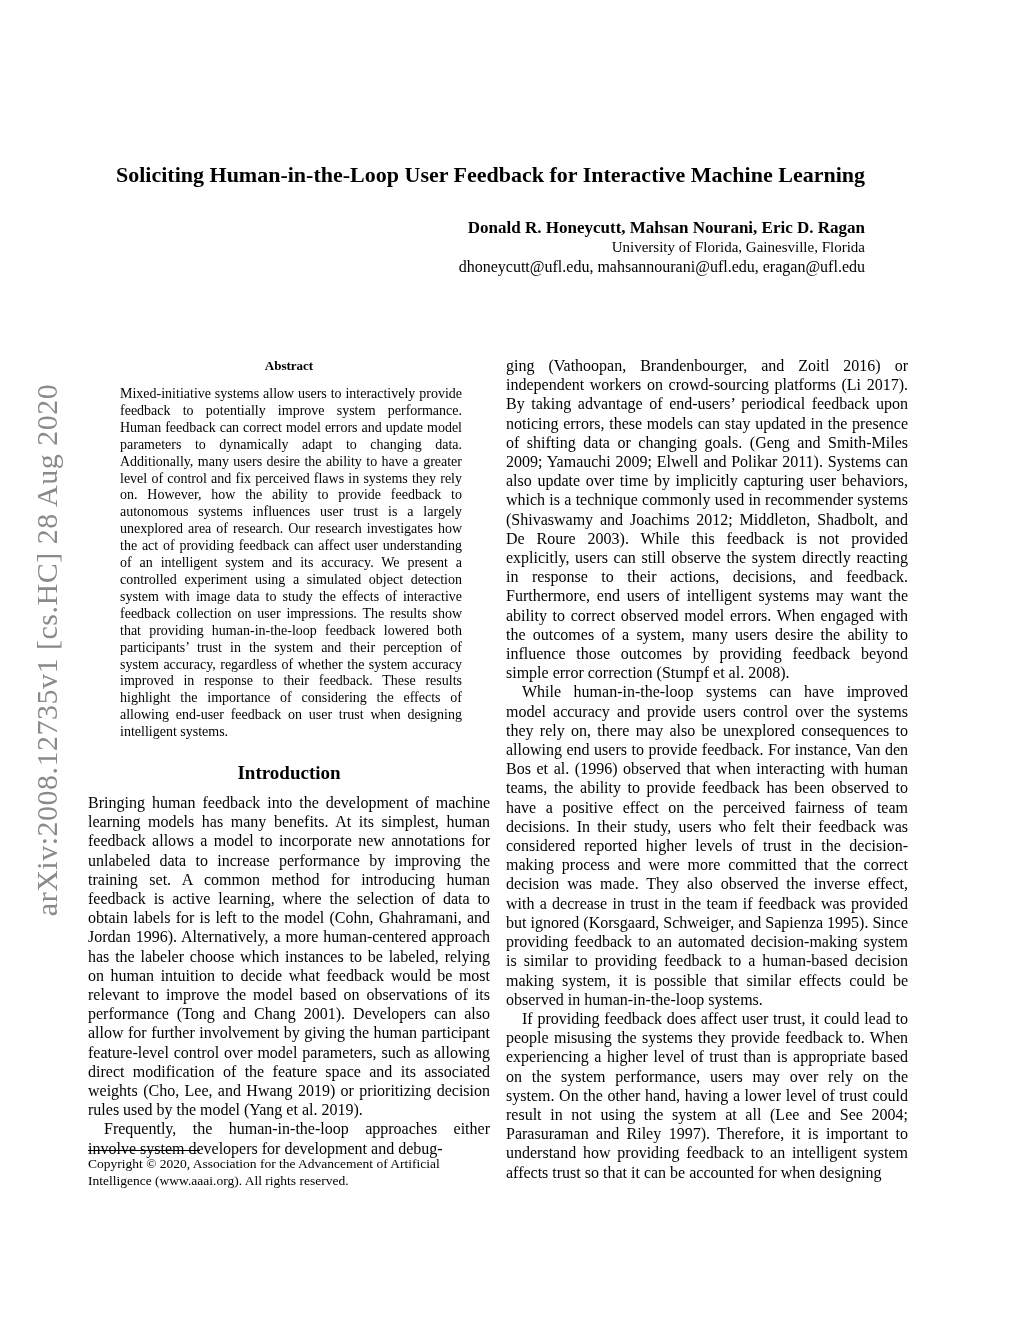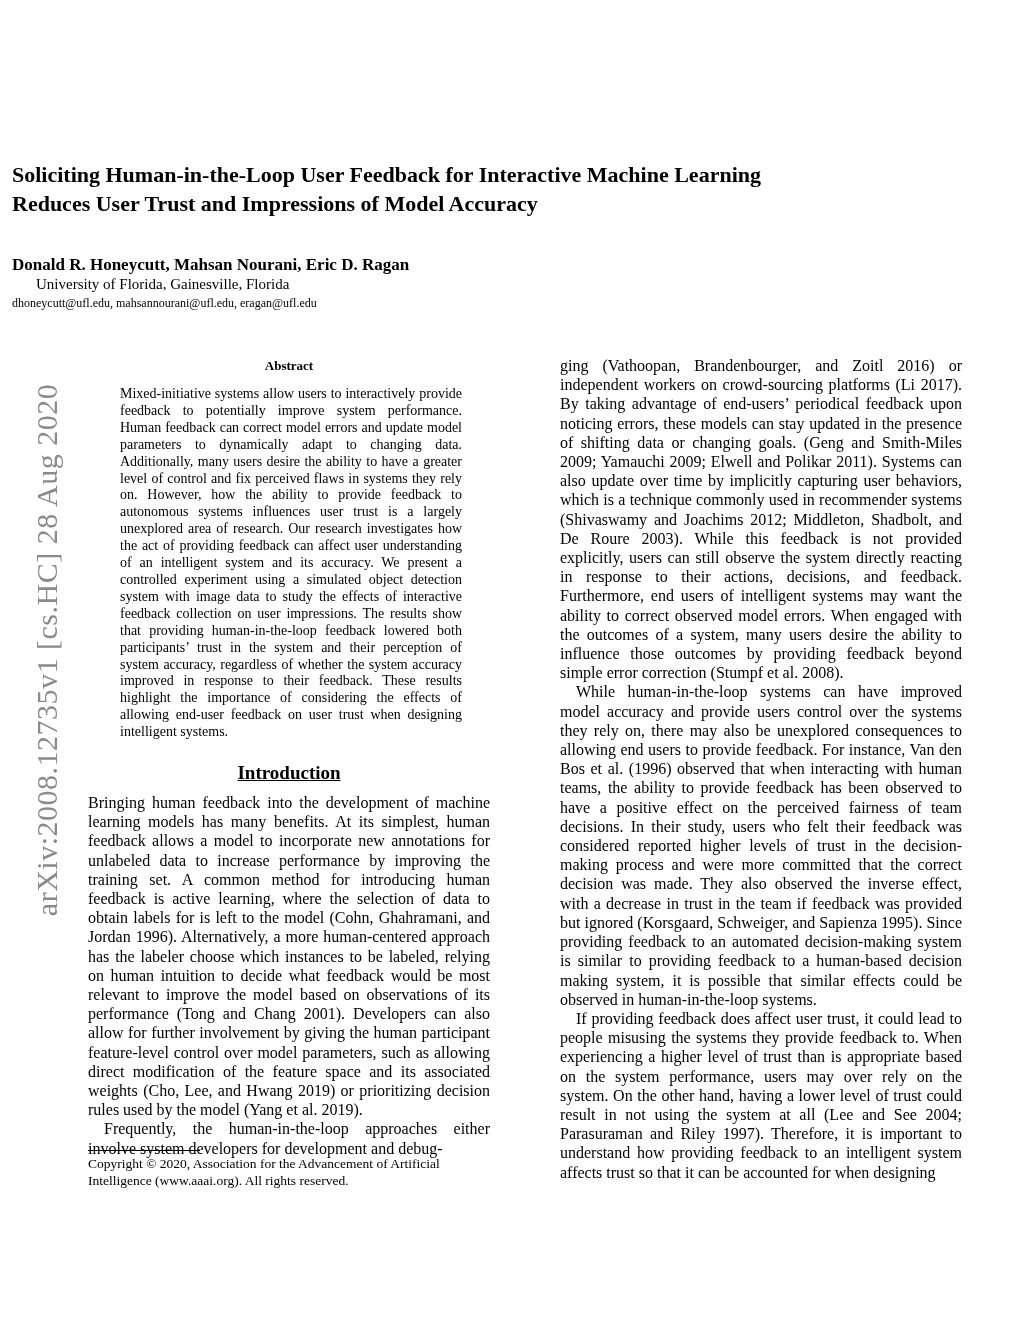--- a/index.html
+++ b/index.html
@@ -30,56 +30,56 @@
     white-space: nowrap;
     font-size: 30px;
     letter-spacing: 0.5px;
     color: #8a8a8a;
   }
 
   
   .header {
     position: absolute;
     top: 160px;
-    left: 12px;
+    left: 4px;
     width: 861px;
-    text-align: left;
+    text-align: right;
   }
   .title-line {
     display: block;
     font-size: 22px;
     font-weight: bold;
     line-height: 29px;
   }
   .authors {
-    margin-top: 36px;
+    margin-top: 28px;
     font-size: 17px;
     font-weight: bold;
     line-height: 21px;
   }
   .affiliation {
     font-size: 15px;
     line-height: 19px;
     margin-left: 24px;
   }
   .emails {
-    font-size: 12px;
+    font-size: 16px;
     line-height: 19px;
   }
 
   
   .col-left {
     position: absolute;
     left: 88px;
     top: 358px;
     width: 402px;
   }
   .col-right {
     position: absolute;
-    left: 560px;
+    left: 506px;
     top: 356px;
     width: 402px;
   }
 
   .abstract-heading {
     text-align: center;
     font-weight: bold;
     font-size: 13px;
     margin: 0 0 11px 0;
   }
@@ -89,21 +89,20 @@
     text-align: justify;
     margin: 12px;
     padding: 0 16px 0 20px;
   }
 
   .section-heading {
     text-align: center;
     font-weight: bold;
     font-size: 19px;
     margin: 21px 0 9px 0;
-    text-decoration: underline;
   }
   .body-par {
     font-size: 16px;
     line-height: 19.2px;
     text-align: justify;
     margin: 0;
   }
   .indent {
     text-indent: 16px;
   }
@@ -132,21 +131,20 @@
 </head>
 <body>
 
 <div class="page">
 
   <div class="arxiv-watermark">arXiv:2008.12735v1  [cs.HC]  28 Aug 2020</div>
 
   <div class="header">
     <h1 style="margin:0; font-size:inherit; font-weight:normal;">
       <span class="title-line">Soliciting Human-in-the-Loop User Feedback for Interactive Machine Learning</span>
-      <span class="title-line">Reduces User Trust and Impressions of Model Accuracy</span>
     </h1>
     <div class="authors">Donald R. Honeycutt, Mahsan Nourani, Eric D. Ragan</div>
     <div class="affiliation">University of Florida, Gainesville, Florida</div>
     <div class="emails">dhoneycutt@ufl.edu, mahsannourani@ufl.edu, eragan@ufl.edu</div>
   </div>
 
   <div class="col-left">
     <section>
       <h2 class="abstract-heading">Abstract</h2>
       <p class="abstract-text">Mixed-initiative systems allow users to interactively provide feedback to potentially improve system performance. Human feedback can correct model errors and update model parameters to dynamically adapt to changing data. Additionally, many users desire the ability to have a greater level of control and fix perceived flaws in systems they rely on. However, how the ability to provide feedback to autonomous systems influences user trust is a largely unexplored area of research. Our research investigates how the act of providing feedback can affect user understanding of an intelligent system and its accuracy. We present a controlled experiment using a simulated object detection system with image data to study the effects of interactive feedback collection on user impressions. The results show that providing human-in-the-loop feedback lowered both participants’ trust in the system and their perception of system accuracy, regardless of whether the system accuracy improved in response to their feedback. These results highlight the importance of considering the effects of allowing end-user feedback on user trust when designing intelligent systems.</p>

